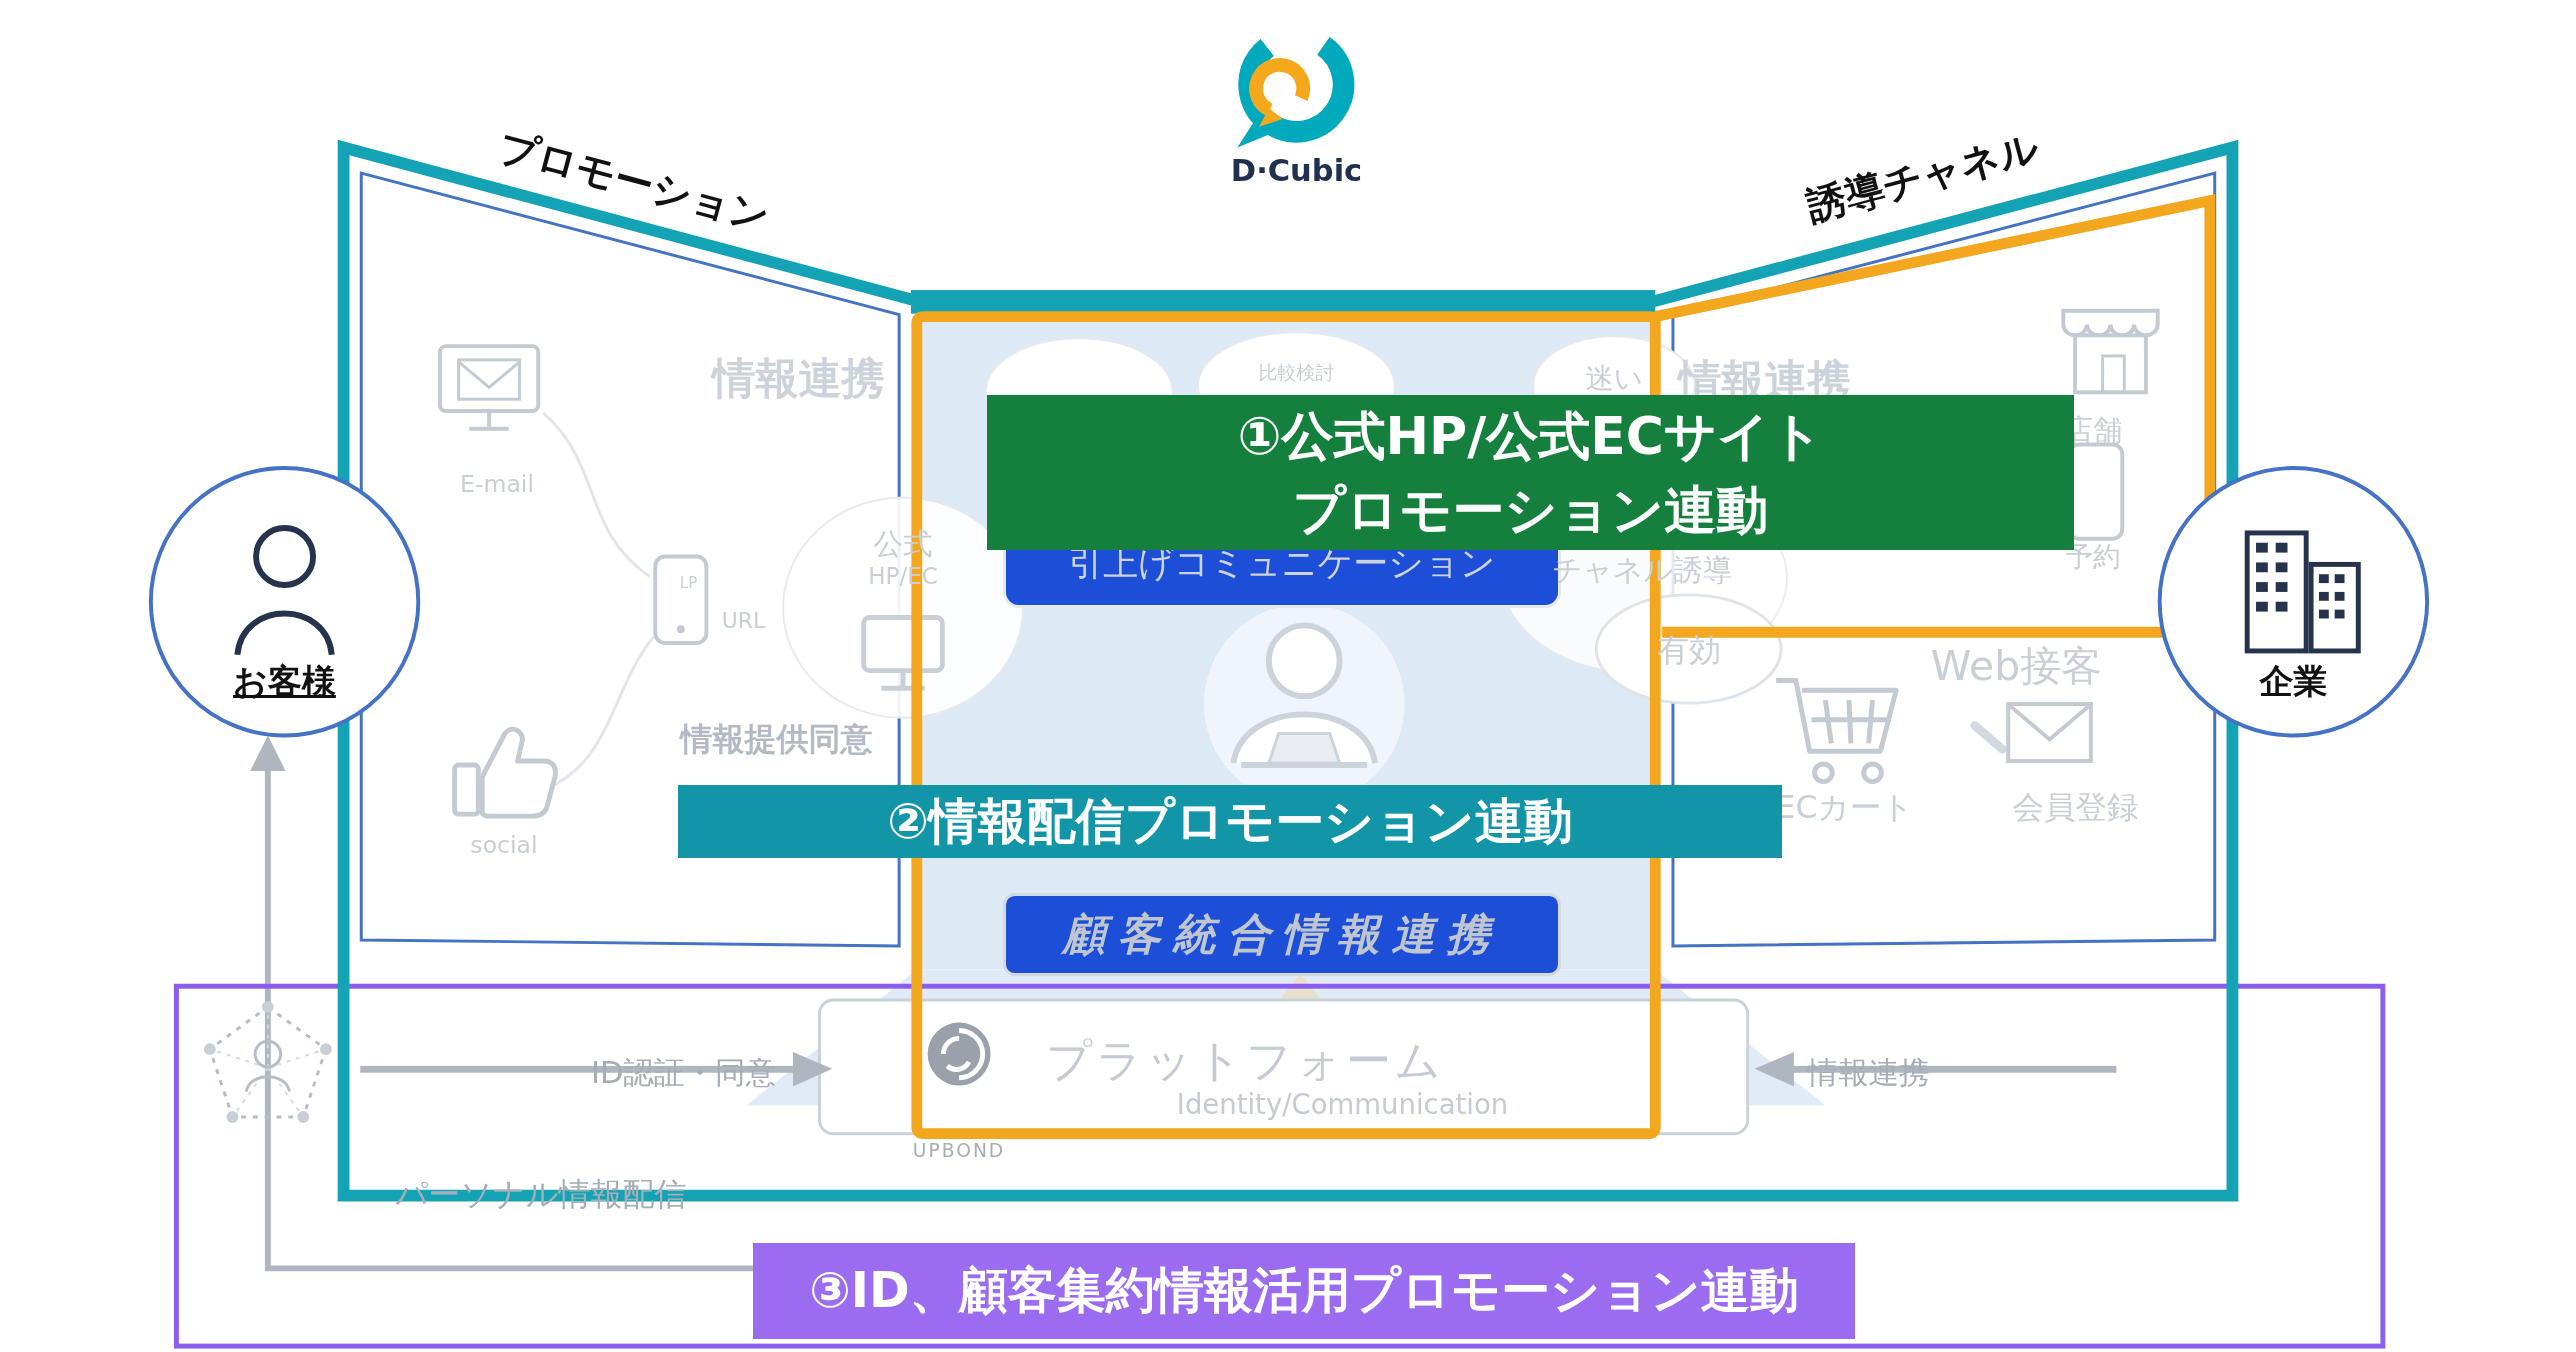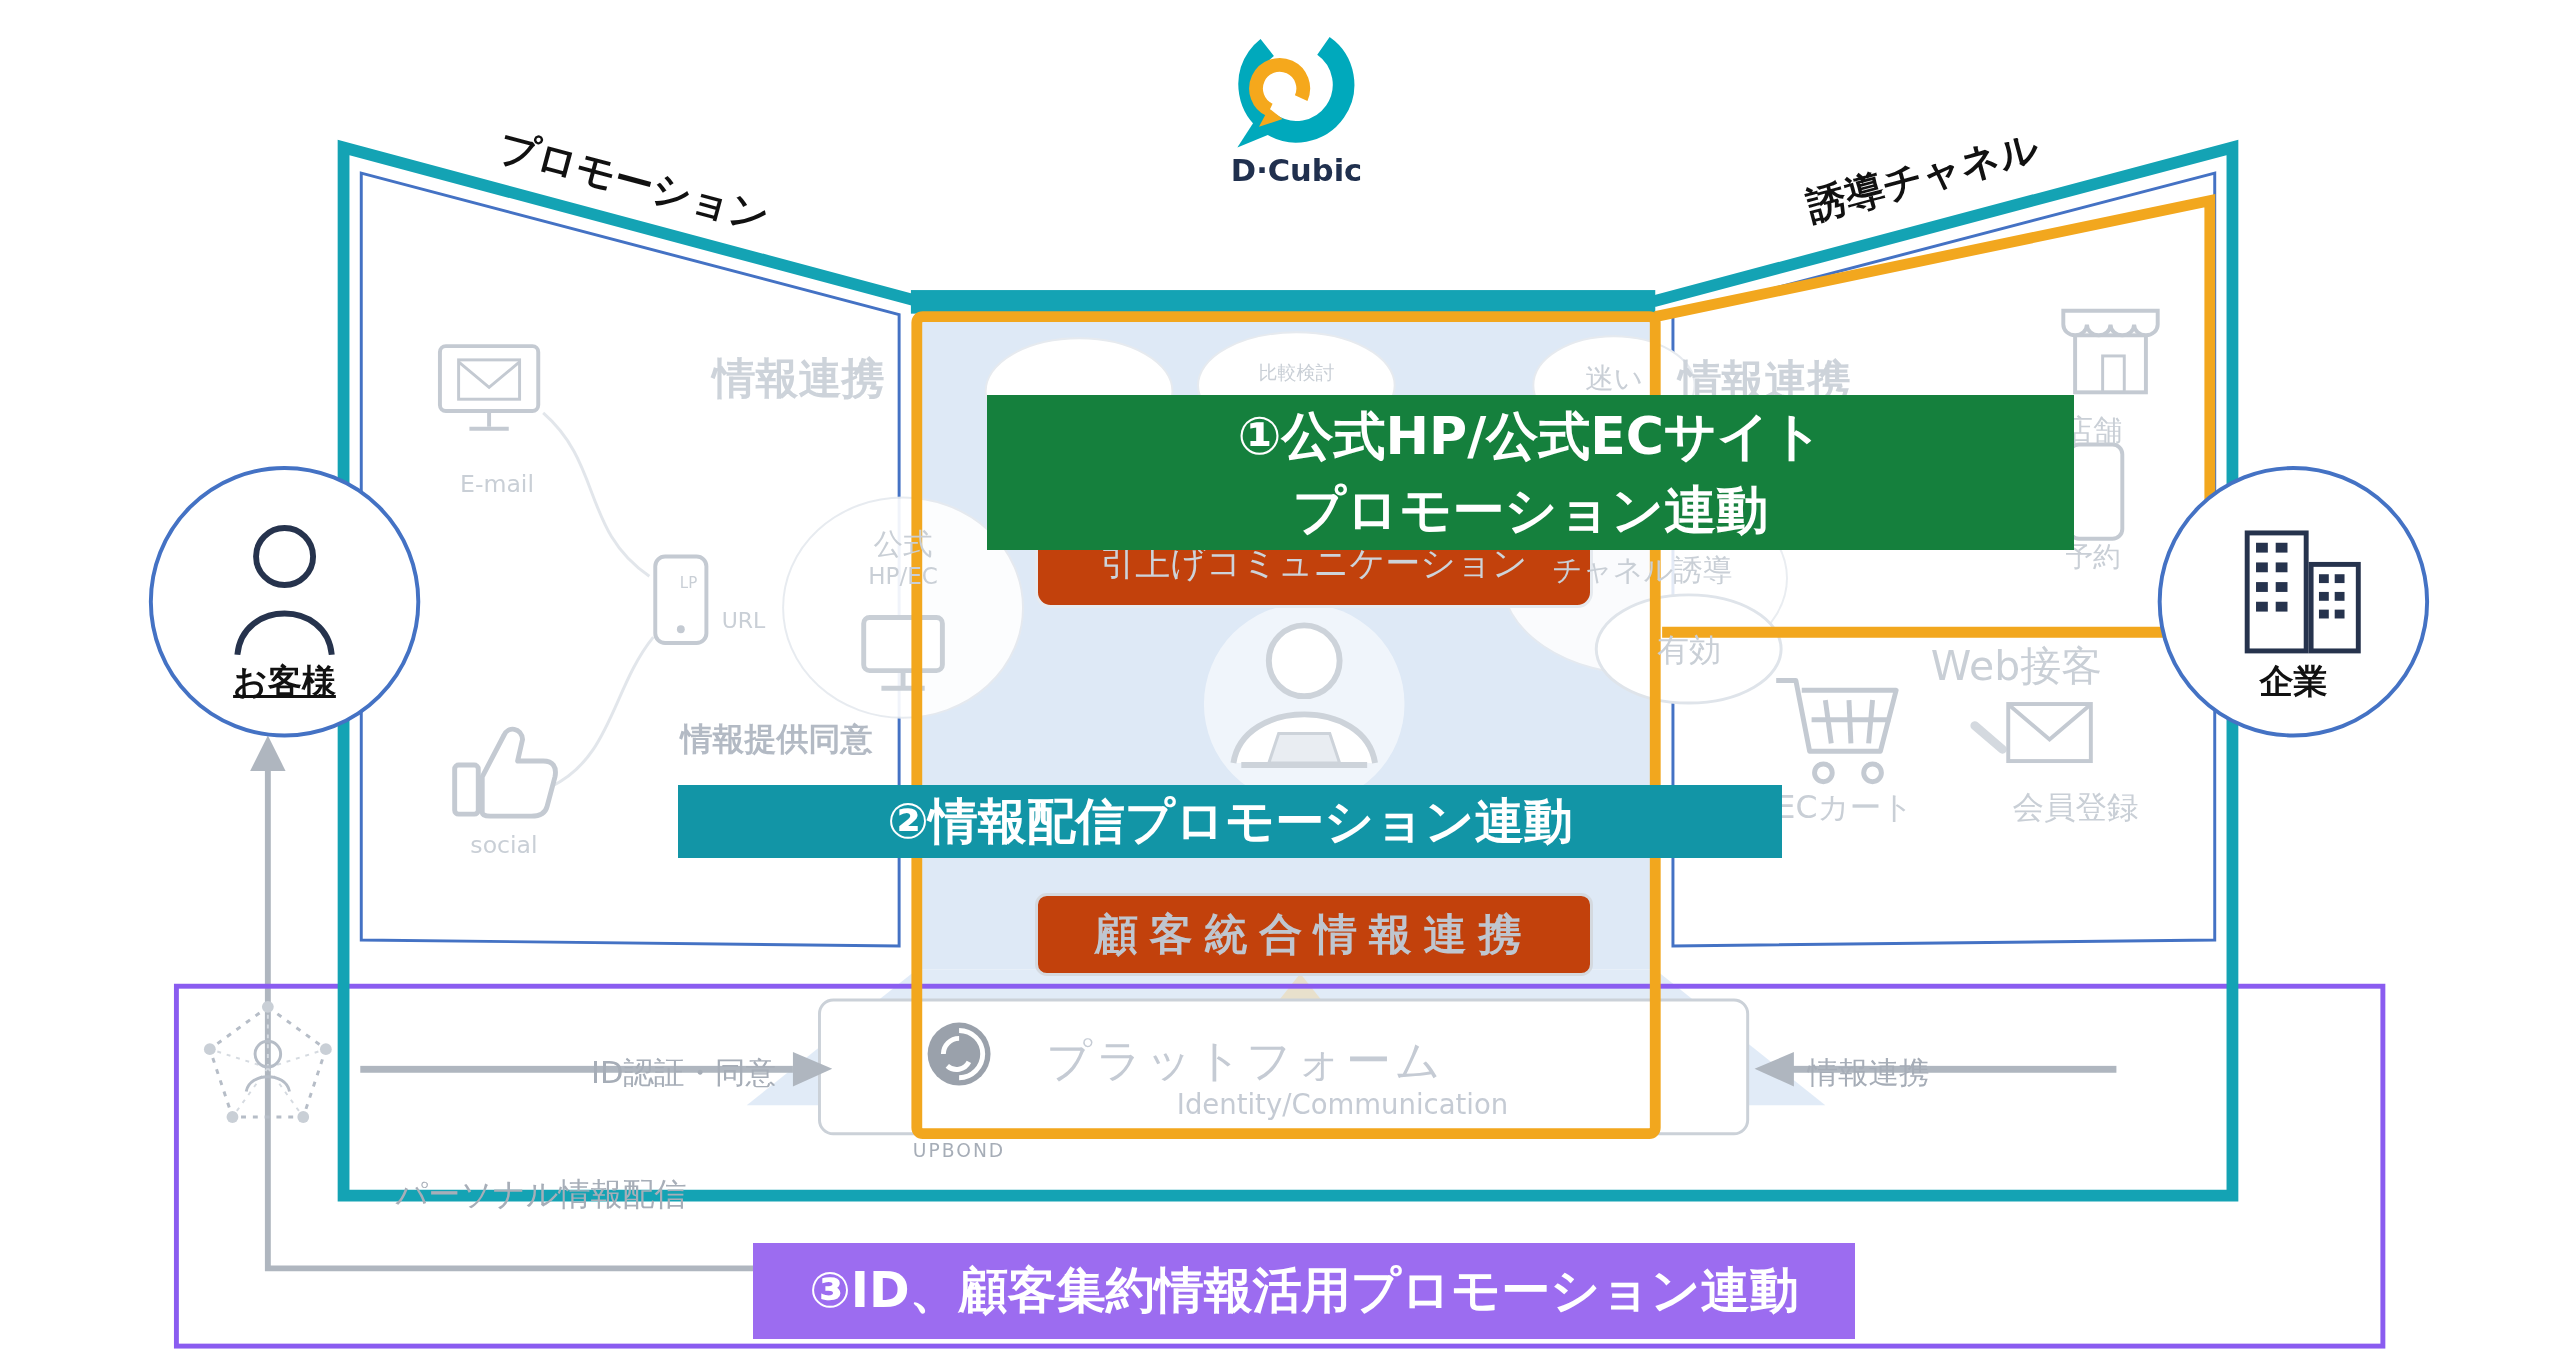--- a/index.html
+++ b/index.html
@@ -6,21 +6,21 @@
   #canvas{
     position:relative;width:2576px;height:1352px;overflow:hidden;background:#fff;
     font-family:"DejaVu Sans","Liberation Sans",sans-serif;
   }
   #canvas svg{position:absolute;left:0;top:0;}
   .t{position:absolute;text-align:center;white-space:nowrap;}
   .fade{color:#C9CFD6;}
   .fadeb{color:#B3BAC4;font-weight:bold;}
   .graylbl{color:#A6ADB7;font-weight:normal;margin-top:42px;}
   .banner{position:absolute;color:#fff;font-weight:bold;text-align:center;}
-  .wbox{position:absolute;background:#c2410c;text-align:center;margin-left:32px;}
+  .wbox{position:absolute;background:#1d4ed8;text-align:center;}
 </style>
 </head>
 <body>
 
 <div id="canvas">
 
   <svg width="2576" height="1352" viewBox="0 0 2619 1375">
 
     <polygon points="367,176 914,320 914,962 367,956" fill="#FFFFFF" stroke="#4472C4" stroke-width="3"></polygon>
     <polygon points="1701,320 2252,176 2252,956 1701,962" fill="#FFFFFF" stroke="#4472C4" stroke-width="3"></polygon>
@@ -193,21 +193,21 @@
   <div class="t fade" style="left:1630px;top:629px;width:118px;font-size:32px;">有効</div>
 
   <div class="t fade" style="left:1617px;top:352px;width:295px;font-size:43px;font-weight:bold;color:#CDD3DA;">情報連携</div>
   <div class="t fade" style="left:2034px;top:411px;width:118px;font-size:29.5px;">店舗</div>
   <div class="t fade" style="left:2034px;top:539px;width:118px;font-size:27.5px;">予約</div>
   <div class="t fade" style="left:1879px;top:639px;width:275px;font-size:41px;">Web接客</div>
   <div class="t fade" style="left:1761px;top:787px;width:167px;font-size:31.5px;">ECカート</div>
   <div class="t fade" style="left:1987px;top:787px;width:177px;font-size:31.5px;">会員登録</div>
 
   <div class="wbox" style="left:1003px;top:893px;width:552px;height:77px;border:3px solid #D4D9DF;border-radius:11.8px;">
-    <span class="t" style="left:0;top:0;width:552px;line-height:77px;font-size:43px;font-weight:bold;letter-spacing:11.8px;color:#BFC6CF;">顧客統合情報連携</span>
+    <span class="t" style="left:0;top:0;width:552px;line-height:77px;font-size:43px;font-weight:bold;letter-spacing:11.8px;color:#BFC6CF;font-style:italic;">顧客統合情報連携</span>
   </div>
 
   <div class="banner" style="left:987px;top:395px;width:1087px;height:155px;background:#15803d;font-size:52px;line-height:1.42;padding-top:4.9px;box-sizing:border-box;">
     <div>①公式HP/公式ECサイト</div>
     <div>プロモーション連動</div>
   </div>
   <div class="banner" style="left:678px;top:785px;width:1104px;height:73px;background:#1295A6;font-size:49px;line-height:73px;">②情報配信プロモーション連動</div>
   <div class="banner" style="left:753px;top:1243px;width:1102px;height:96px;background:#9C6CF0;font-size:49px;line-height:96px;">③ID、顧客集約情報活用プロモーション連動</div>
 
   <div class="t" style="left:1149px;top:153px;width:295px;font-size:30.5px;font-weight:bold;color:#20304E;">D·Cubic</div>

